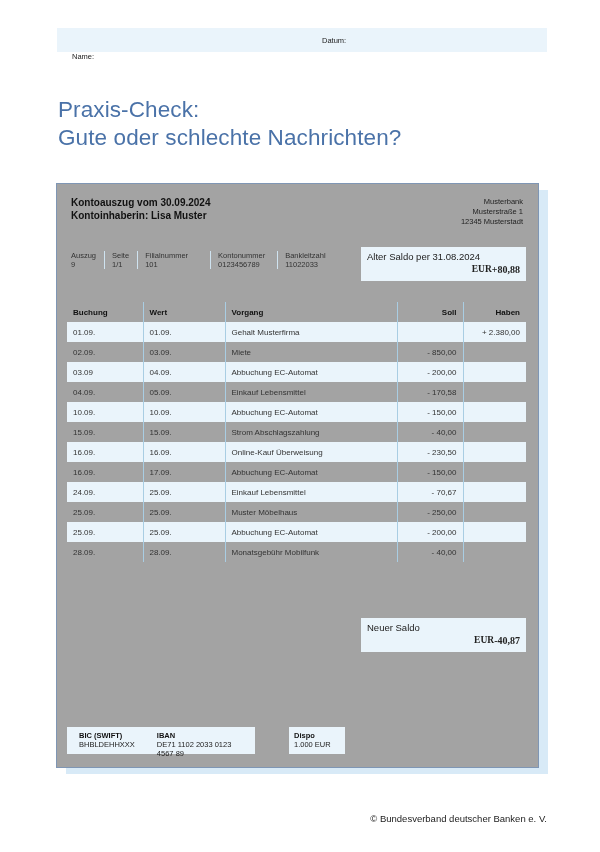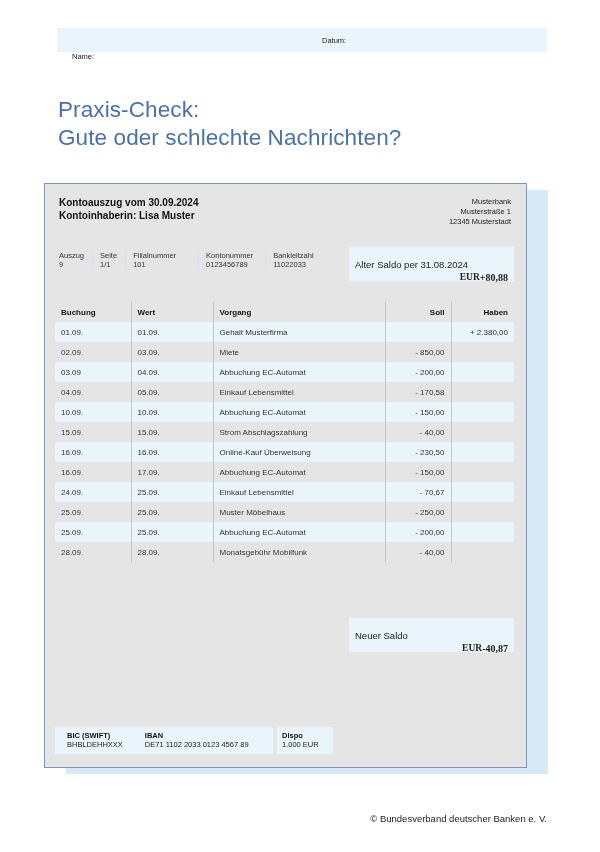--- a/index.html
+++ b/index.html
@@ -16,33 +16,33 @@
     .page-title {
       position: absolute; left: 58px; top: 96px; font-size: 22.5px; line-height: 28px;
       color: #4a72a8; font-weight: normal; letter-spacing: 0.1px;
     }
 
     .card-shadow {
       position: absolute; left: 66px; top: 190px; width: 482px; height: 584px;
       background: #d8eaf7;
     }
     .card {
-      position: absolute; left: 44px; top: 183px; width: 483px; height: 585px;
-      background: #e5e5e5; border: 1px solid #7f96b4;
+      position: absolute; left: 56px; top: 183px; width: 483px; height: 585px;
+      background: #a3a3a3; border: 1px solid #7f96b4;
     }
 
     .stmt-title { position: absolute; left: 14px; top: 12px; font-size: 10px; font-weight: bold; line-height: 13px; color: #111; }
     .bank-addr { position: absolute; right: 15px; top: 13px; text-align: right; font-size: 7.5px; line-height: 10px; color: #222; }
 
     .info-fields { position: absolute; left: 14px; top: 67px; display: flex; font-size: 7.5px; line-height: 9px; color: #333; }
     .info-field { padding-right: 8px; margin-right: 7px; border-right: 1px solid #cfe3f0; }
     .info-field:last-child { border-right: none; }
 
     .saldo-box {
-      position: absolute; background: #eaf4fb; padding: 12px 6px; color: #222;
+      position: absolute; background: #eaf4fb; padding: 4px 6px; color: #222;
     }
     .saldo-box .saldo-label { font-size: 9.5px; line-height: 12px; }
     .saldo-box .saldo-row { display: flex; justify-content: flex-end; font-size: 9.5px; font-weight: bold; line-height: 13px; font-family: Liberation Serif, serif; }
     .saldo-box .saldo-value { font-size: 10px; }
     .old-saldo { left: 304px; top: 63px; width: 165px; height: 34px; }
     .new-saldo { left: 304px; top: 434px; width: 165px; height: 34px; }
 
     .tx-table { position: absolute; left: 10px; top: 118px; width: 459px; border-collapse: collapse; font-size: 8px; color: #333; }
     .tx-table th { font-weight: bold; color: #111; height: 20px; text-align: left; padding: 0 6px; vertical-align: middle; }
     .tx-table td { height: 20px; padding: 0 6px; vertical-align: middle; }
@@ -50,21 +50,21 @@
     .tx-table .col-sep { border-right: 1px solid #a9cde3; }
     .tx-table .num { text-align: right; }
     .tx-table .c-buchung { width: 76px; }
     .tx-table .c-wert { width: 82px; }
     .tx-table .c-vorgang { width: 172px; }
     .tx-table .c-soll { width: 66px; }
     .tx-table .c-haben { width: 63px; }
 
     .bottom-box { position: absolute; top: 543px; height: 27px; background: #eaf4fb; font-size: 7.5px; line-height: 9px; color: #222; padding: 4px 5px; display: flex; gap: 22px; }
     .bottom-box .b-label { font-weight: bold; color: #111; }
-    .bic-iban { left: 10px; width: 218px; padding-left: 12px; }
+    .bic-iban { left: 10px; width: 188px; padding-left: 12px; }
     .dispo { left: 232px; width: 56px; }
 
     .copyright { position: absolute; right: 53px; top: 813px; font-size: 9.5px; color: #222; }
   </style>
 </head>
 <body>
 
 <div class="name-bar">
   <span class="name-label">Name:</span>
   <span class="date-label">Datum:</span>

